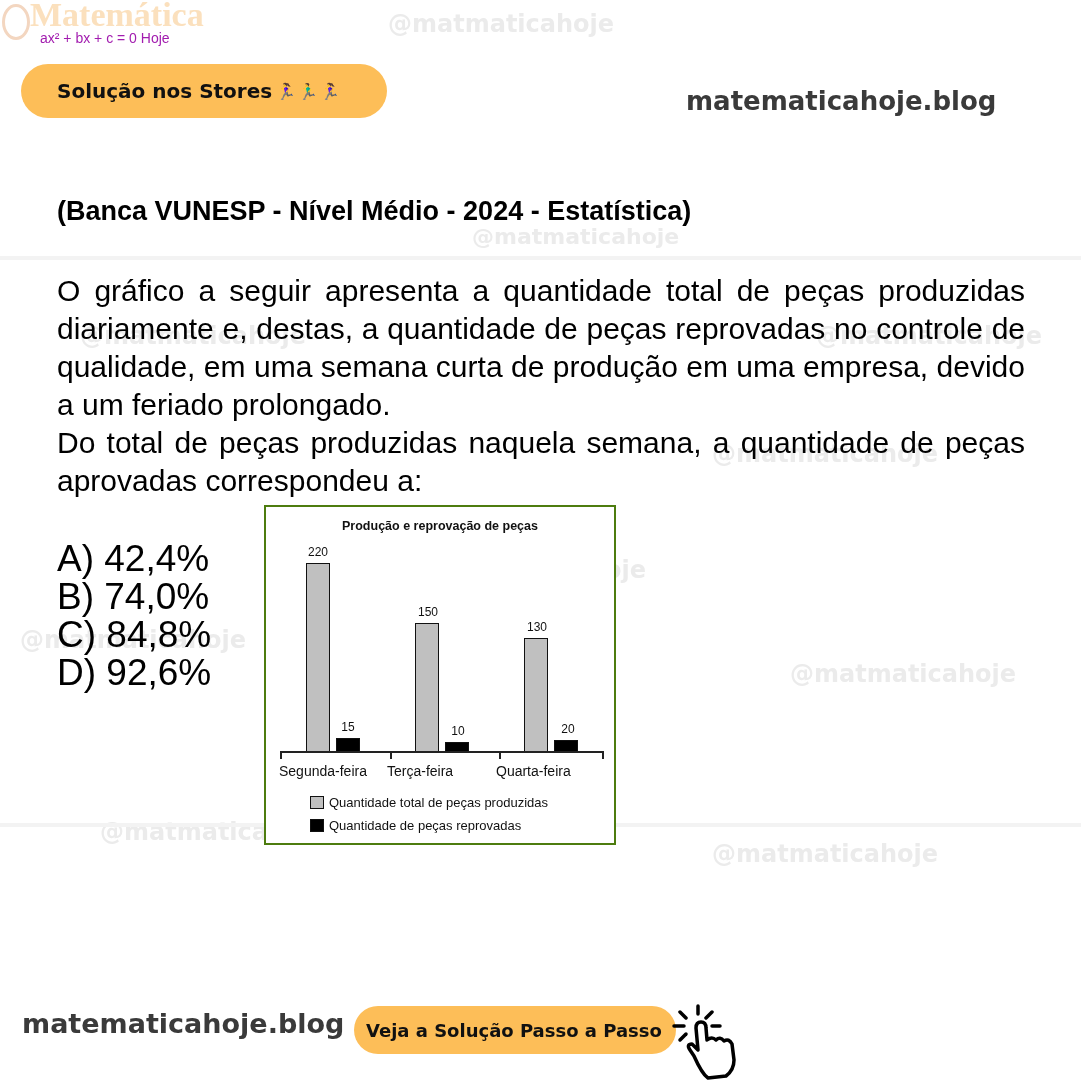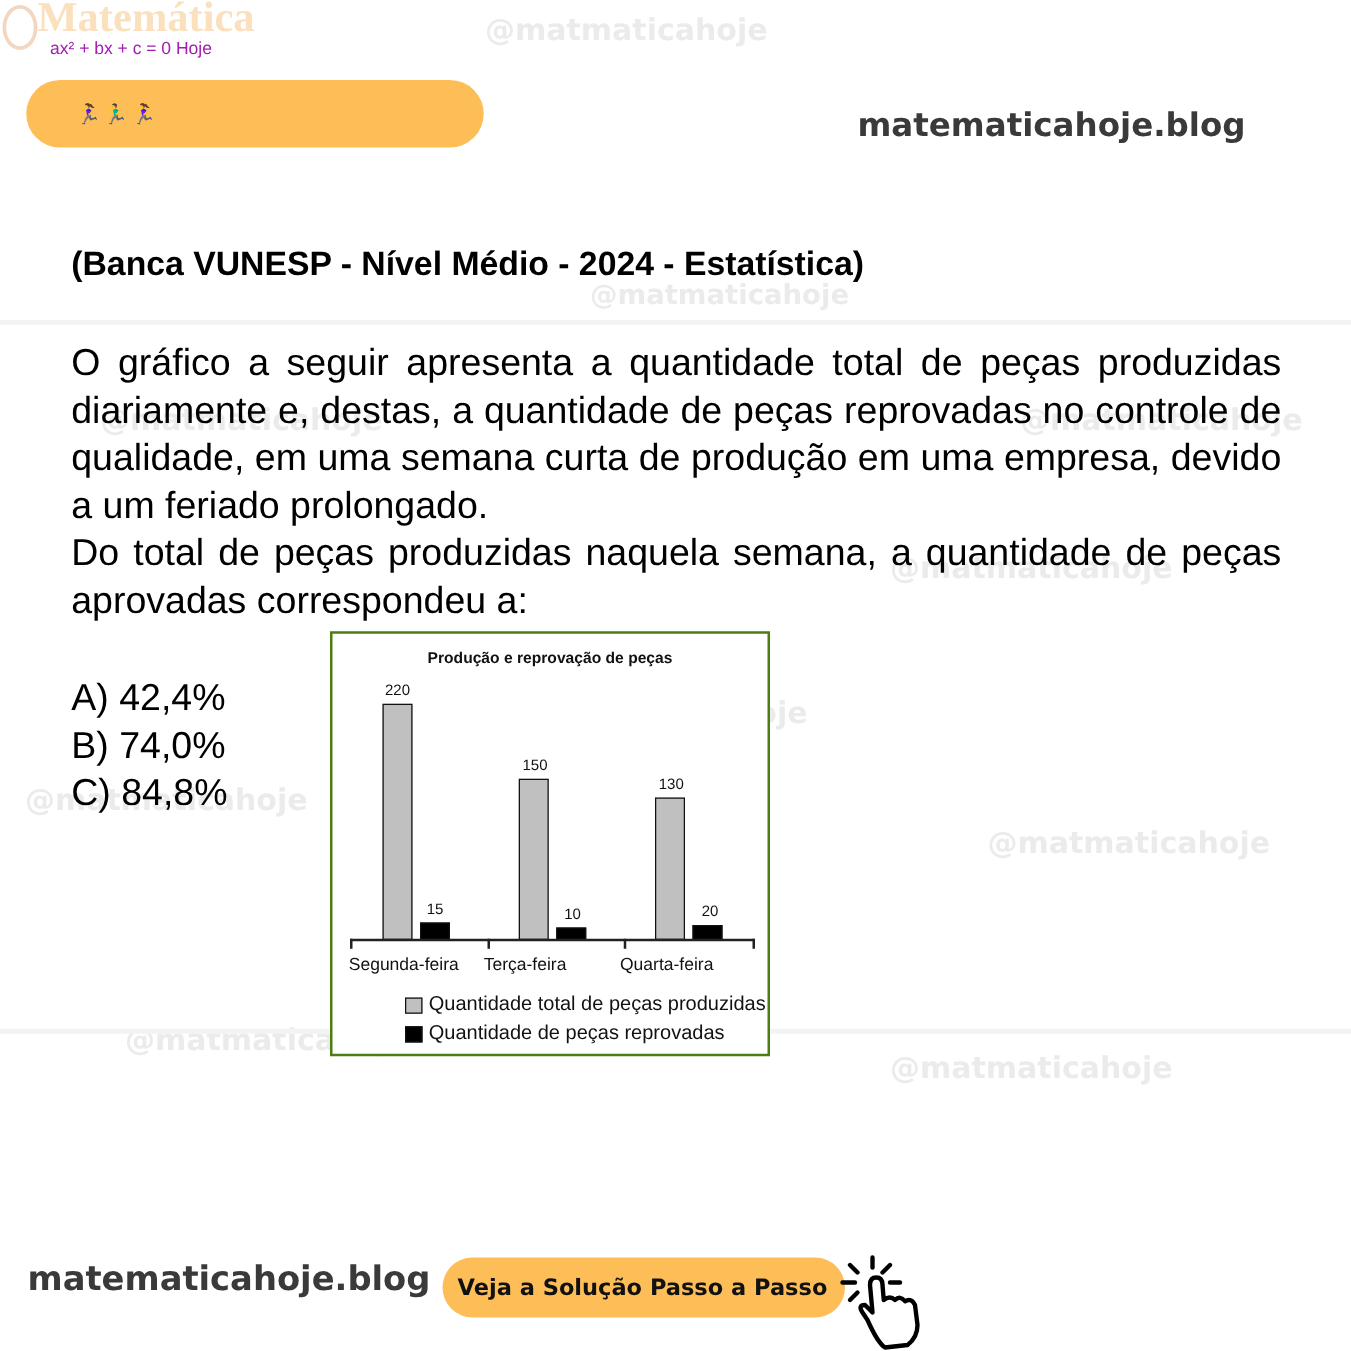--- a/index.html
+++ b/index.html
@@ -14,31 +14,31 @@
   .pill-top { left: 21px; top: 64px; width: 366px; height: 54px; font-size: 20px; padding-left: 36px; }
   .pill-bottom { left: 354px; top: 1006px; width: 322px; height: 48px; font-size: 18px; padding-left: 12px; }
   .runners { margin-left: 4px; font-size: 16px; color: #d94a3a; letter-spacing: 2px; }
   .site { position: absolute; font-family: "DejaVu Sans", sans-serif; font-weight: bold; color: #3a3a3a; }
   .site-top { left: 686px; top: 86px; font-size: 26px; }
   .site-bottom { left: 22px; top: 1008px; font-size: 27px; }
   .heading { position: absolute; left: 57px; top: 196px; font-size: 27px; font-weight: bold; }
   .question { position: absolute; left: 57px; top: 272px; width: 968px; font-size: 30px; line-height: 38px; text-align: justify; }
   .question p { text-align: justify; text-align-last: justify; }
   .question p.last { text-align-last: left; }
-  .options { position: absolute; left: 57px; top: 540px; font-size: 30px; line-height: 38px; }
+  .options { position: absolute; left: 57px; top: 540px; font-size: 37px; line-height: 38px; }
   .chart { position: absolute; left: 264px; top: 505px; width: 352px; height: 340px; border: 2px solid #4d7c0f; background: #fff; }
   .chart-title { position: absolute; top: 12px; left: 0; width: 100%; text-align: center; font-size: 12.5px; font-weight: bold; color: #111; }
   .axis { position: absolute; left: 14px; top: 244px; width: 324px; height: 2px; background: #222; }
   .tick { position: absolute; top: 244px; width: 2px; height: 8px; background: #222; }
   .bar { position: absolute; border: 1.5px solid #111; }
   .bar.total { background: #c0c0c0; }
   .bar.rej { background: #000; }
   .val { position: absolute; font-size: 12px; color: #111; width: 40px; text-align: center; }
   .cat { position: absolute; top: 256px; font-size: 14px; color: #111; width: 110px; }
-  .legend { position: absolute; left: 58px; font-size: 16px; color: #111; display: flex; align-items: center; }
+  .legend { position: absolute; left: 44px; font-size: 13px; color: #111; display: flex; align-items: center; }
   .sw { width: 14px; height: 13px; border: 1.5px solid #111; margin-right: 5px; display: inline-block; }
   .hand { position: absolute; left: 672px; top: 1004px; width: 80px; height: 76px; }
 </style>
 </head>
 <body>
 
 <div class="wm" style="left:388px;top:10px;">@matmaticahoje</div>
 <div class="wm" style="left:472px;top:224px;font-size:22px;">@matmaticahoje</div>
 <div class="wm" style="left:80px;top:322px;">@matmaticahoje</div>
 <div class="wm" style="left:816px;top:322px;">@matmaticahoje</div>
@@ -51,35 +51,37 @@
 <div class="hline" style="top:256px;"></div>
 <div class="hline" style="top:823px;"></div>
 
 <div class="logo">
   <div class="logo-pin"></div>
   <div class="logo-title">Matemática</div>
   <div class="logo-sub">ax² + bx + c = 0 Hoje</div>
 </div>
 
 <div class="pill pill-top">
+  <span>Solução nos Stores</span>
   <span class="runners">🏃‍♀️🏃‍♂️🏃‍♀️</span>
 </div>
 <div class="site site-top">matematicahoje.blog</div>
 
 <div class="heading">(Banca VUNESP - Nível Médio - 2024 - Estatística)</div>
 
 <div class="question">
   <p class="last">O gráfico a seguir apresenta a quantidade total de peças produzidas diariamente e, destas, a quantidade de peças reprovadas no controle de qualidade, em uma semana curta de produção em uma empresa, devido a um feriado prolongado.</p>
   <p class="last">Do total de peças produzidas naquela semana, a quantidade de peças aprovadas correspondeu a:</p>
 </div>
 
 <div class="options">
   <div>A) 42,4%</div>
   <div>B) 74,0%</div>
   <div>C) 84,8%</div>
+  <div>D) 92,6%</div>
 </div>
 
 <div class="chart">
   <div class="chart-title">Produção e reprovação de peças</div>
 
   <div class="val" style="left:32px;top:38px;">220</div>
   <div class="bar total" style="left:40px;top:56px;width:24px;height:189px;"></div>
   <div class="val" style="left:62px;top:213px;">15</div>
   <div class="bar rej" style="left:70px;top:231px;width:24px;height:14px;"></div>
 

